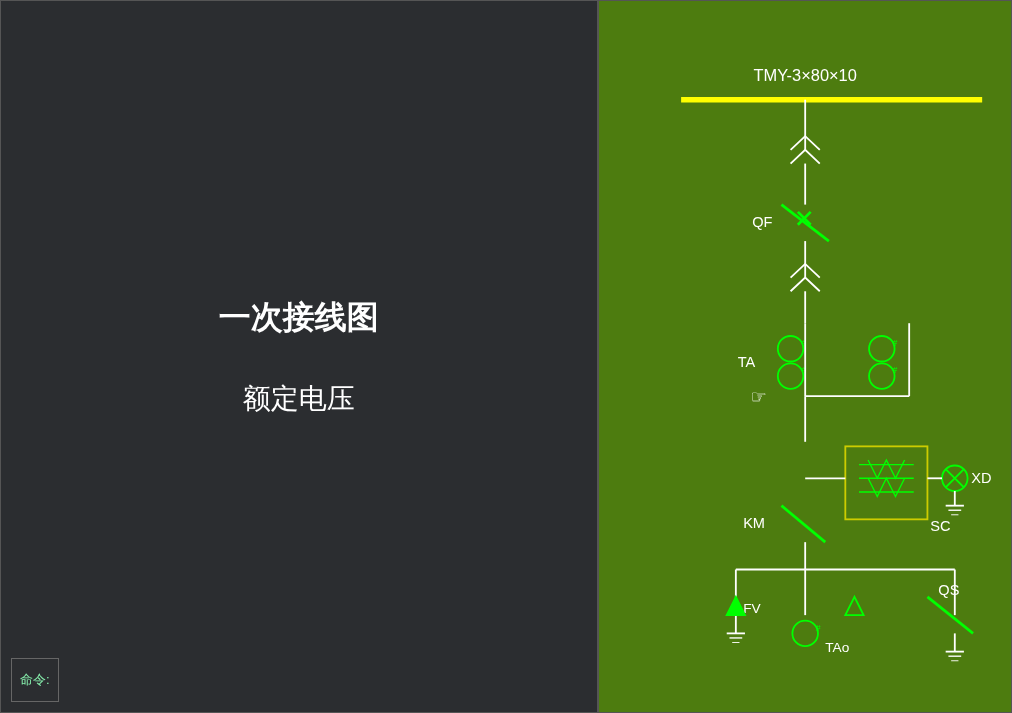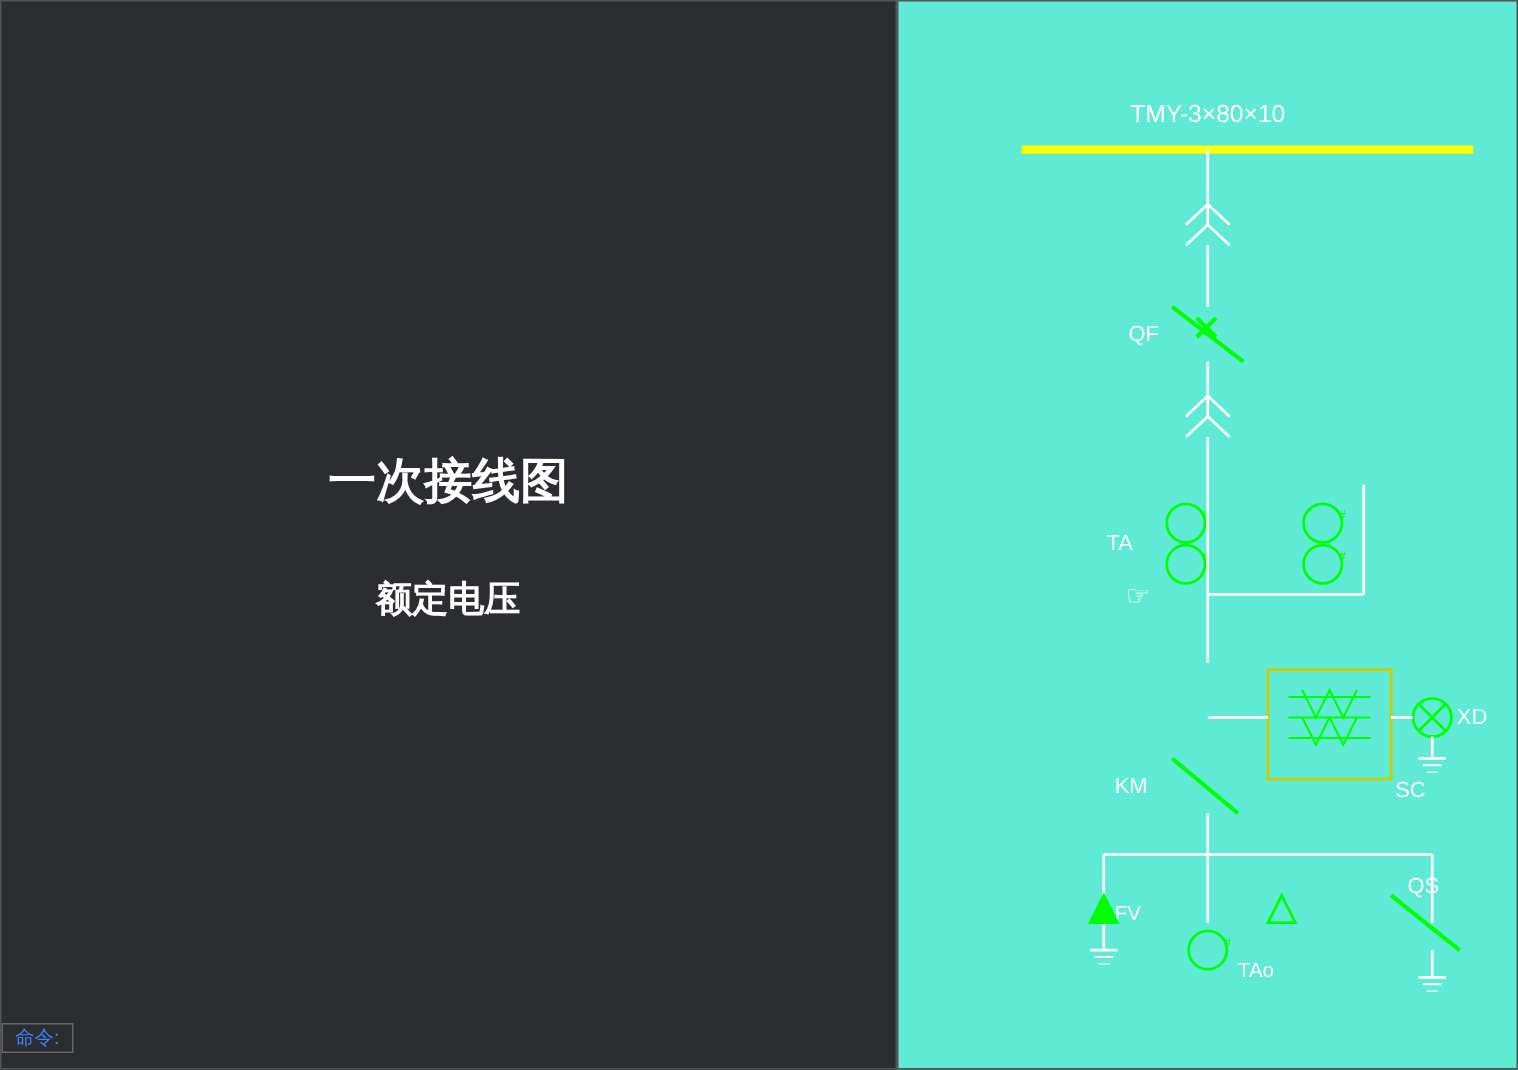--- a/index.html
+++ b/index.html
@@ -34,46 +34,46 @@
     }
 
     .left-title {
       color: white;
       font-size: 32px;
       font-weight: bold;
     }
 
     .left-subtitle {
       color: white;
-      font-size: 24px;
-      font-weight: bold;
+      font-size: 28px;
+      font-weight: normal;
     }
 
     .left-voltage {
       color: white;
       font-size: 28px;
       font-weight: bold;
     }
 
     .command-box {
       position: absolute;
       bottom: 10px;
-      left: 0;
+      left: 10px;
       background: #2b2d30;
       border: 1px solid #666;
-      padding: 0 8px;
-      color: #3b82f6;
+      padding: 12px 8px;
+      color: #86efac;
       font-size: 13px;
     }
 
     
     .right-panel {
       width: 452px;
       height: 100%;
-      background: #5eead4;
+      background: #4d7c0f;
       border: 1px solid #555;
       position: relative;
       overflow: hidden;
     }
 
     
     .schematic-svg {
       position: absolute;
       top: 0;
       left: 0;

